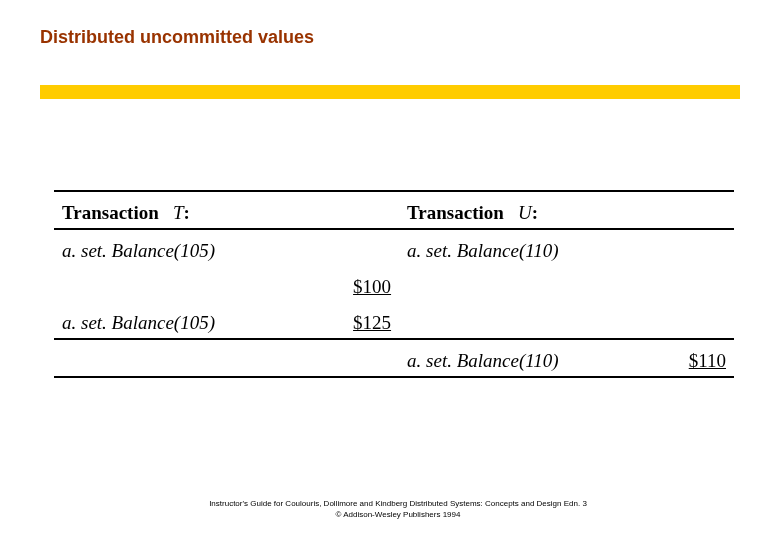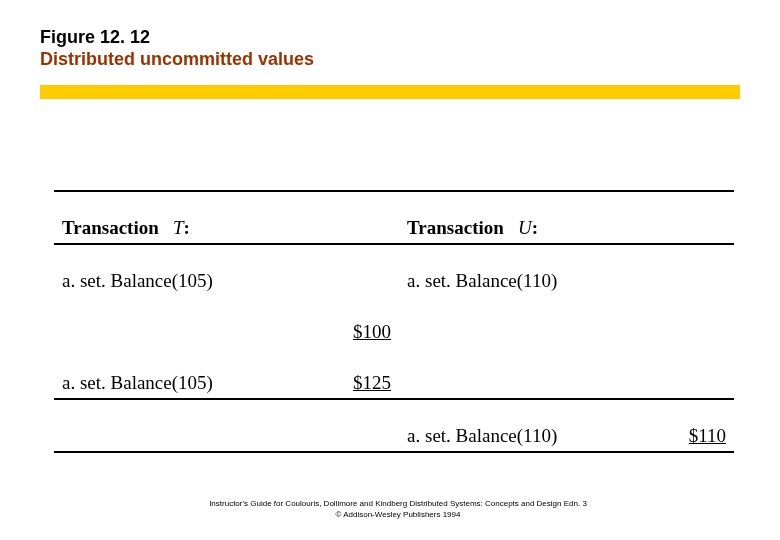--- a/index.html
+++ b/index.html
@@ -41,33 +41,33 @@
     left: 54px;
     top: 190px;
     width: 680px;
   }
   table {
     border-collapse: collapse;
     width: 100%;
     font-size: 19px;
   }
   td {
-    padding: 21px 8px 4px 8px;
+    padding: 6px 8px 4px 8px;
     vertical-align: bottom;
     height: 26px;
     margin-top: 24px;
   }
   .hdr td {
     border-top: 2px solid #000;
     border-bottom: 2px solid #000;
     font-weight: bold;
     font-style: normal;
   }
   .hdr .tx-var { font-style: italic; font-weight: normal; }
-  .body-row td { }
+  .body-row td { font-style: italic; }
   .value-col {
     font-style: normal !important;
     text-align: right;
     white-space: nowrap;
     text-decoration: underline;
   }
   .sep td { border-bottom: 2px solid #000; }
   .footer {
     position: absolute;
     left: 0;
@@ -80,21 +80,20 @@
     color: #000;
     padding-left: 8px;
   }
 </style>
 </head>
 <body>
 
 <div class="slide">
 
   <div class="title-block">
-    <div class="title-line1">Figure 12. 12</div>
     <div class="title-line2">Distributed uncommitted values</div>
   </div>
 
   <div class="yellow-bar"></div>
 
   <div class="table-wrap">
     <table>
       <colgroup>
         <col style="width:230px">
         <col style="width:110px">

